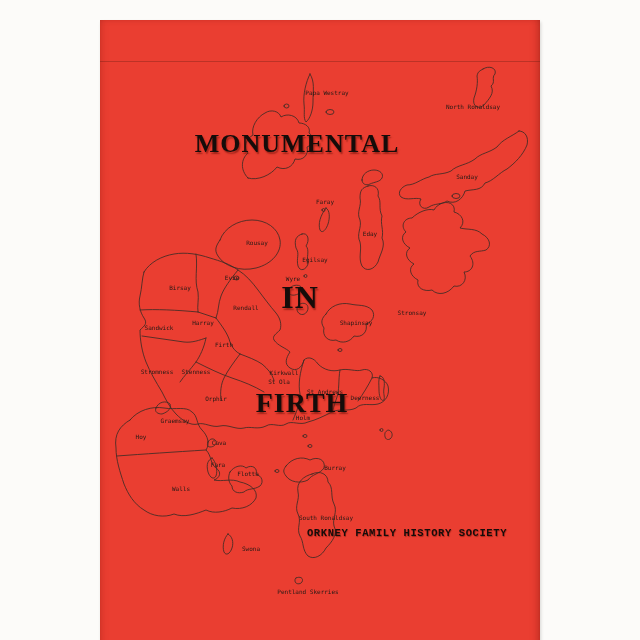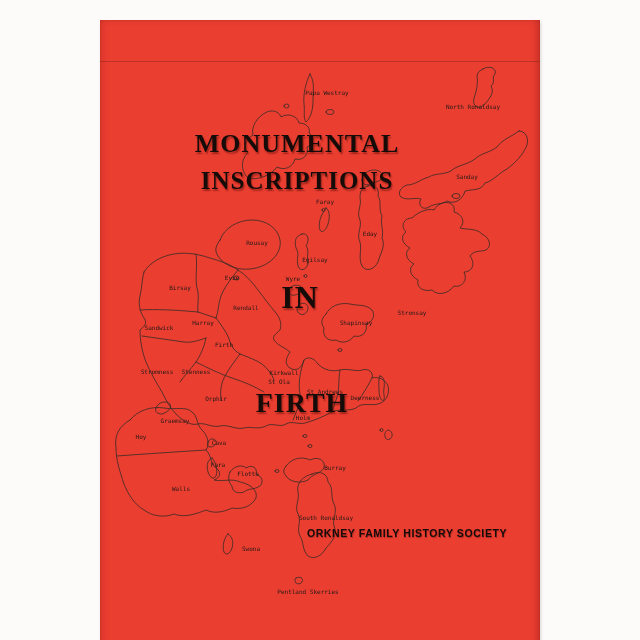--- a/index.html
+++ b/index.html
@@ -43,21 +43,21 @@
   .t1{left:197px;top:109px;font-size:26px;}
   .t2{left:197px;top:147px;font-size:25px;}
   .t3{left:200px;top:259px;font-size:32px;}
   .t4{left:202px;top:367px;font-size:28px;}
   .society{
     position:absolute;transform:translateX(-50%);
     left:307px;top:507px;font-size:10.5px;font-weight:bold;
     letter-spacing:.6px;white-space:nowrap;
     color:var(--title-ink,#150c0a);
     text-shadow:.6px 1px .8px rgba(130,25,15,.6);
-    font-family:Liberation Sans, sans-serif;
+    font-family:Liberation Mono, monospace;
   }
 </style>
 </head>
 <body>
 
 <div class="cover">
 
   <div class="crease"></div>
 
   <svg class="mapsvg" width="440" height="635" viewBox="0 0 440 635">
@@ -165,18 +165,17 @@
       <span class="maplabel" style="left: 118px; top: 445px;">Fara</span>
       <span class="maplabel" style="left: 235px; top: 448px;">Burray</span>
       <span class="maplabel" style="left: 148px; top: 454px;">Flotta</span>
       <span class="maplabel" style="left: 81px; top: 469px;">Walls</span>
       <span class="maplabel" style="left: 226px; top: 498px;">South Ronaldsay</span>
       <span class="maplabel" style="left: 151px; top: 529px;">Swona</span>
       <span class="maplabel" style="left: 208px; top: 572px;">Pentland Skerries</span>
     </div>
 
   <div class="title t1">MONUMENTAL</div>
-  <div class="title t2">INSCRIPTIONS</div>
   <div class="title t3">IN</div>
   <div class="title t4">FIRTH</div>
   <div class="society">ORKNEY FAMILY HISTORY SOCIETY</div>
 
 </div>
 
 </body></html>

